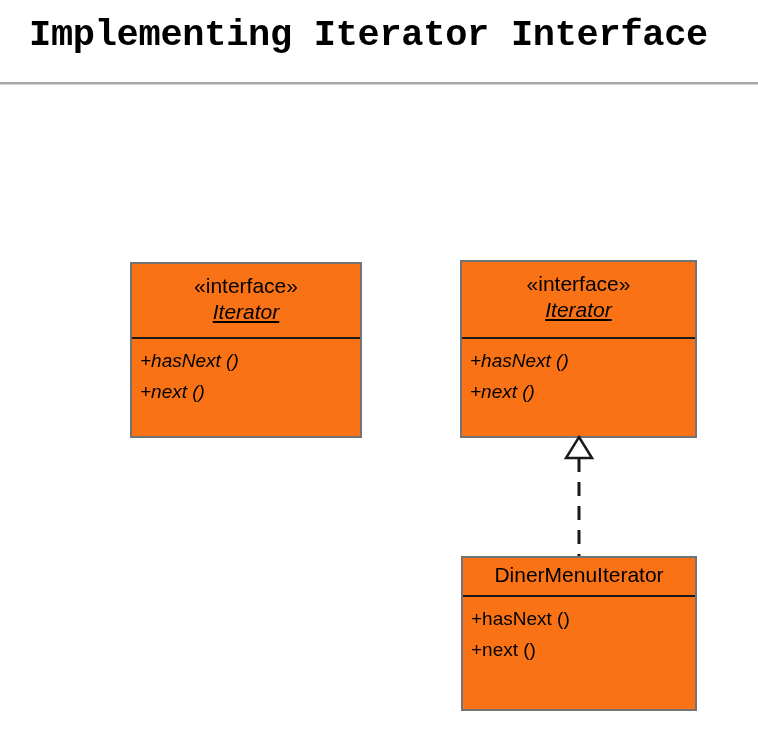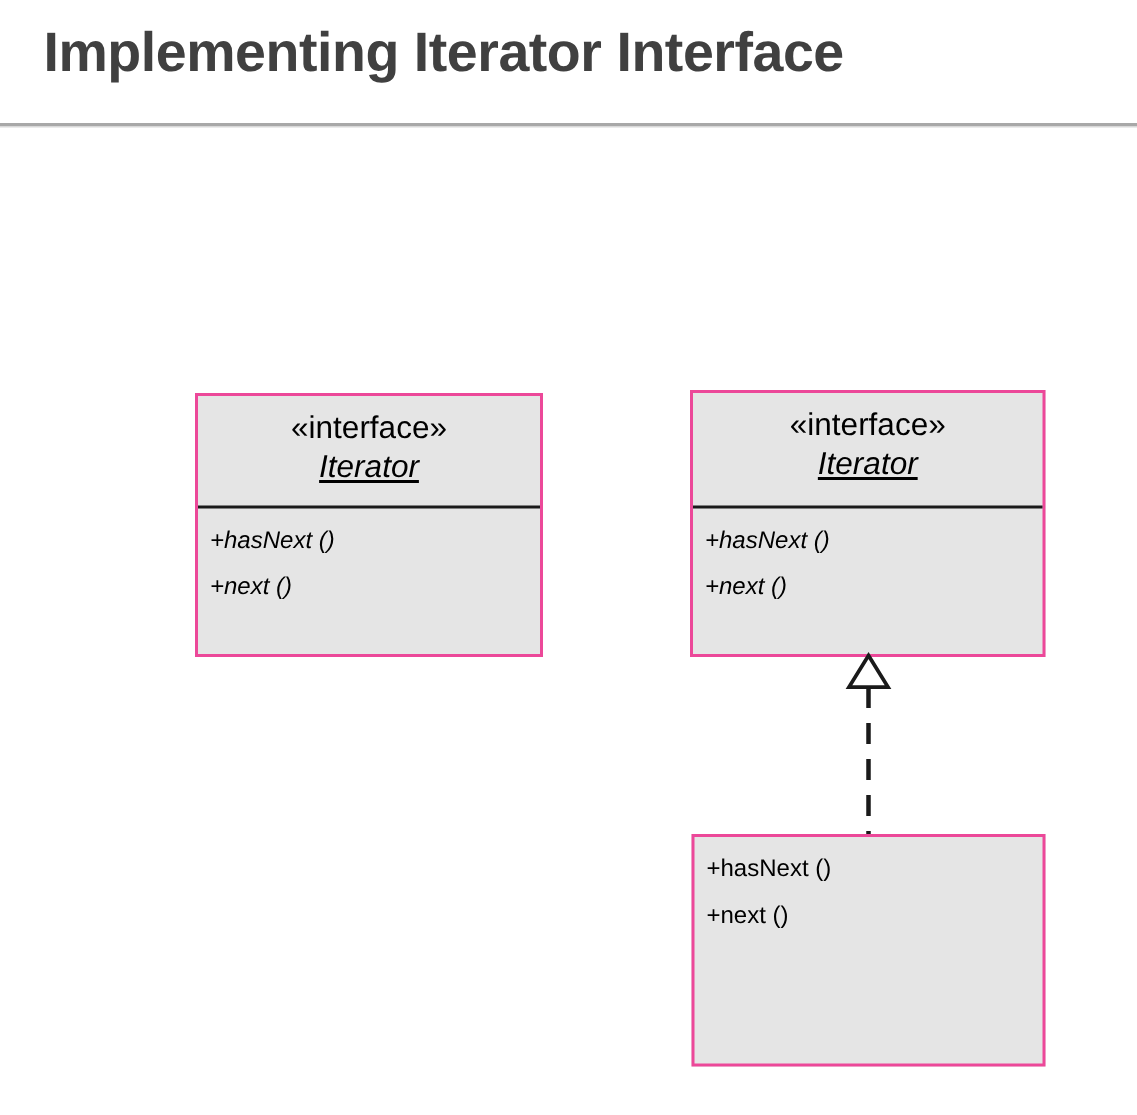--- a/index.html
+++ b/index.html
@@ -18,22 +18,23 @@
 
   
   .slide-title {
     position: absolute;
     left: 29px;
     top: 12px;
     font-size: 37px;
     font-weight: bold;
     letter-spacing: -0.3px;
     line-height: 46px;
-    color: #404040;
+    color: #000000;
     white-space: nowrap;
+    font-family: Liberation Mono, monospace;
   }
   .title-rule {
     position: absolute;
     left: 0;
     top: 82px;
     width: 758px;
     height: 0;
     border-top: 2px solid #a8a8a8;
     border-bottom: 1px solid #d8d8d8;
   }
@@ -44,22 +45,22 @@
     left: 0;
     top: 0;
     width: 758px;
     height: 743px;
   }
 
   
   .uml-box {
     position: absolute;
     box-sizing: border-box;
-    background: #e5e5e5;
-    border: 2px solid #ec4899;
+    background: #f97316;
+    border: 2px solid #737373;
   }
   .uml-header {
     box-sizing: border-box;
     border-bottom: 2px solid #1a1a1a;
     text-align: center;
     padding-top: 9px;
     padding-bottom: 6px;
   }
   .uml-stereotype {
     display: block;
@@ -75,21 +76,21 @@
   .uml-name.italic { font-style: italic; text-decoration: underline; }
   .uml-name.plain  { font-style: normal; }
 
   .uml-members {
     box-sizing: border-box;
     padding: 6px 0 0 8px;
     text-align: left;
   }
   .uml-member {
     display: block;
-    font-size: 16px;
+    font-size: 19px;
     line-height: 31px;
     white-space: nowrap;
   }
   .uml-member.italic { font-style: italic; }
   .uml-member.plain  { font-style: normal; }
 
   
   #box-iterator-left  { left: 130px; top: 262px; width: 232px; height: 176px; }
   #box-iterator-left  .uml-header  { height: 75px; }
   #box-iterator-left  .uml-members { height: 97px; }
@@ -143,19 +144,22 @@
   </div>
 
   <div class="realization">
     <svg width="54" height="130" viewBox="0 0 54 130">
       <polygon points="27,5 40,26 14,26" fill="#ffffff" stroke="#1a1a1a" stroke-width="2.5" stroke-linejoin="miter"></polygon>
       <line x1="27" y1="26" x2="27" y2="126" stroke="#1a1a1a" stroke-width="3" stroke-dasharray="14 10"></line>
     </svg>
   </div>
 
   <div class="uml-box" id="box-dinermenuiterator">
+    <div class="uml-header">
+      <span class="uml-name plain">DinerMenuIterator</span>
+    </div>
     <div class="uml-members">
       <span class="uml-member plain">+hasNext ()</span>
       <span class="uml-member plain">+next ()</span>
     </div>
   </div>
 
 </div>
 
 </body></html>

